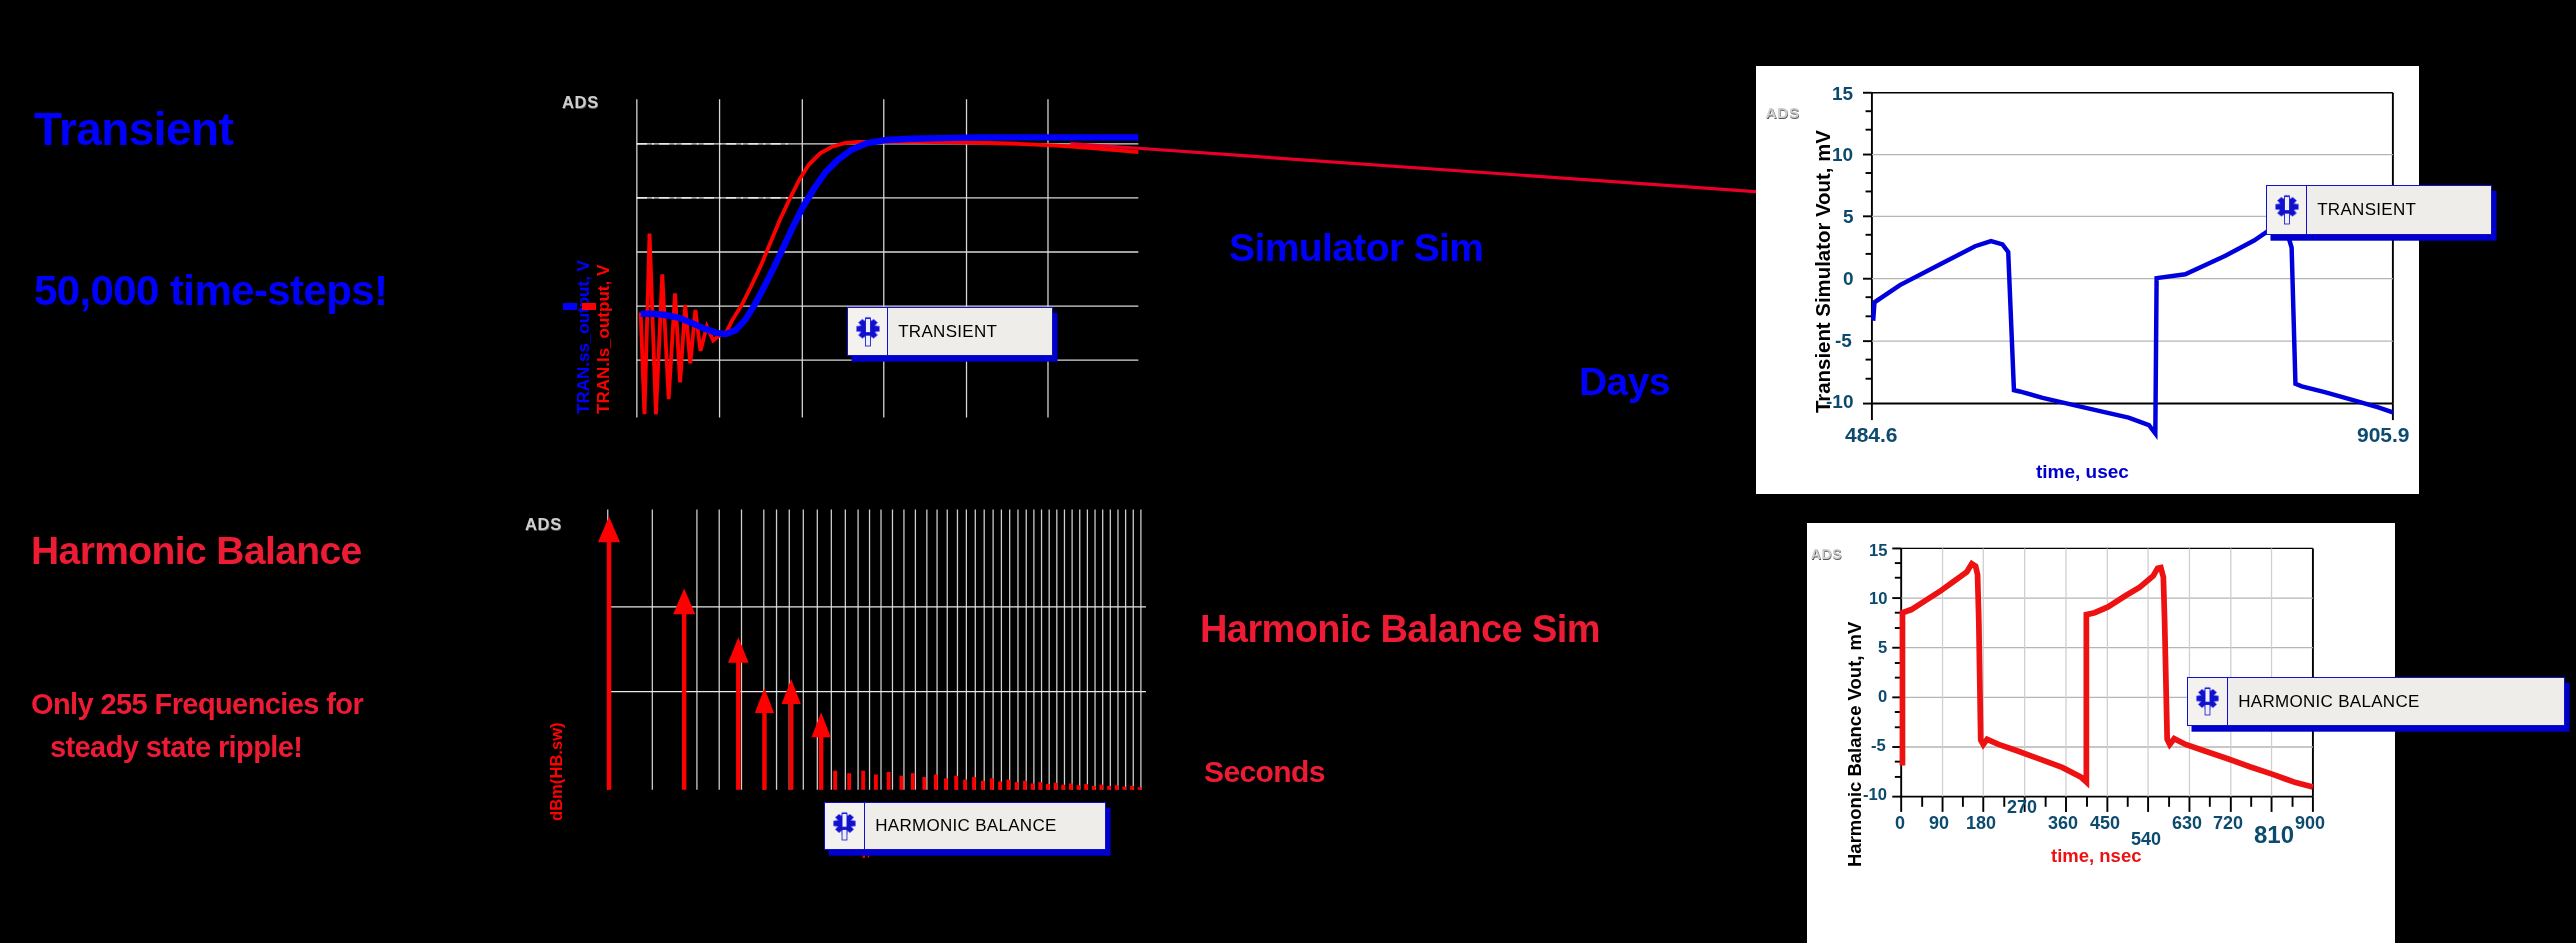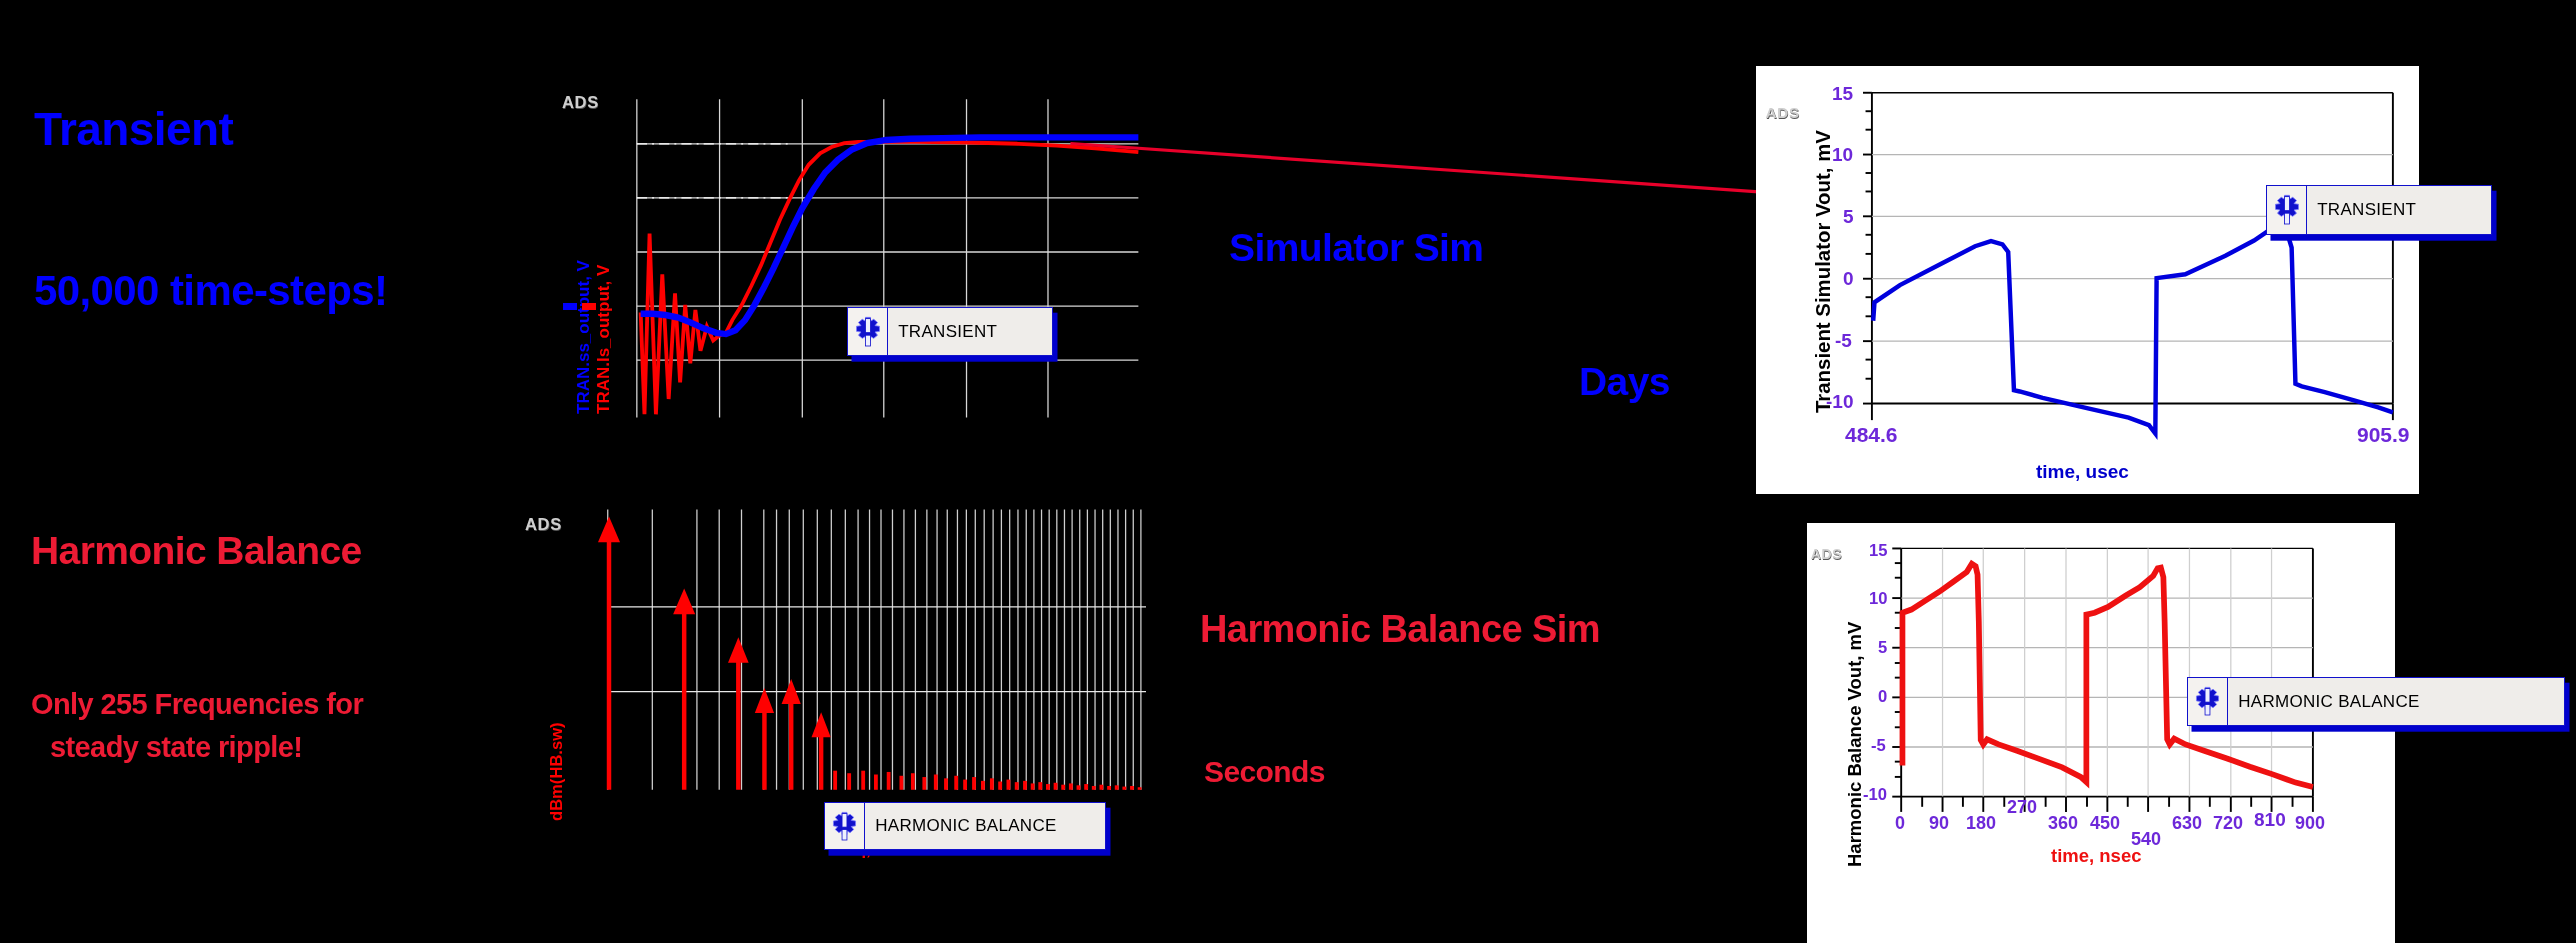--- a/index.html
+++ b/index.html
@@ -13,21 +13,21 @@
   .vlabel{transform-origin:0 0;white-space:nowrap;font-weight:bold;}
   
   .badge{position:absolute;background:#efedea;border:1.9px solid #1111cc;
          display:flex;align-items:stretch;box-shadow:4.5px 5.7px 0 0 #0000cc;}
   .badge .icon-cell{width:39px;display:flex;align-items:center;justify-content:center;
         border-right:1.9px solid #1111cc;background:#f4f2ef;}
   .badge .txt{display:flex;align-items:center;padding:0 10.2px;color:#000;
         font-size:17px;letter-spacing:0.3px;white-space:nowrap;}
   
   .panel{position:absolute;background:#ffffff;}
-  .tick-lbl{position:absolute;color:#6d28d9;font-weight:bold;font-size:14px;}
+  .tick-lbl{position:absolute;color:#0c4a6e;font-weight:bold;font-size:14px;}
   svg{display:block;}
 </style>
 </head>
 <body>
 
 <div class="abs bigblue" style="left:34px;top:102px;font-size:46px;">Transient</div>
 
 <div class="abs bigblue" style="left:34px;top:267px;font-size:42px;">50,000 time-steps!</div>
 
 <div class="abs bigred" style="left:31px;top:529px;font-size:39px;">Harmonic Balance</div>
@@ -394,21 +394,21 @@
 
   <div class="tick-lbl" style="left:88px;top:290px;font-size:18px;">0</div>
   <div class="tick-lbl" style="left:122px;top:290px;font-size:18px;">90</div>
   <div class="tick-lbl" style="left:159px;top:290px;font-size:18px;">180</div>
   <div class="tick-lbl" style="left:200px;top:274px;font-size:18px;">270</div>
   <div class="tick-lbl" style="left:241px;top:290px;font-size:18px;">360</div>
   <div class="tick-lbl" style="left:283px;top:290px;font-size:18px;">450</div>
   <div class="tick-lbl" style="left:324px;top:290px;font-size:18px;margin-top:16px;">540</div>
   <div class="tick-lbl" style="left:365px;top:290px;font-size:18px;">630</div>
   <div class="tick-lbl" style="left:406px;top:290px;font-size:18px;">720</div>
-  <div class="tick-lbl" style="left:447px;top:286px;font-size:19px;">810</div>
+  <div class="tick-lbl" style="left:447px;top:298px;font-size:24px;">810</div>
   <div class="tick-lbl" style="left:488px;top:290px;font-size:18px;">900</div>
 
   <div class="abs" style="left:244px;top:322px;color:#ee1111;font-size:18.5px;font-weight:bold;">time, nsec</div>
 </div>
 
 <div class="badge" style="left:2187px;top:677px;width:376px;height:47px;">
   <div class="icon-cell">
     <svg width="27" height="31" viewBox="0 0 44 50">
       <path d="M18 2 h8 v6 l5 -3 6 5 -4 5 7 1 v8 l-7 1 4 5 -6 5 -5 -3 v6 h-8 v-6
                l-5 3 -6 -5 4 -5 -7 -1 v-8 l7 -1 -4 -5 6 -5 5 3z" fill="#1111cc" stroke="#7a7aff" stroke-width="1.3"></path>

